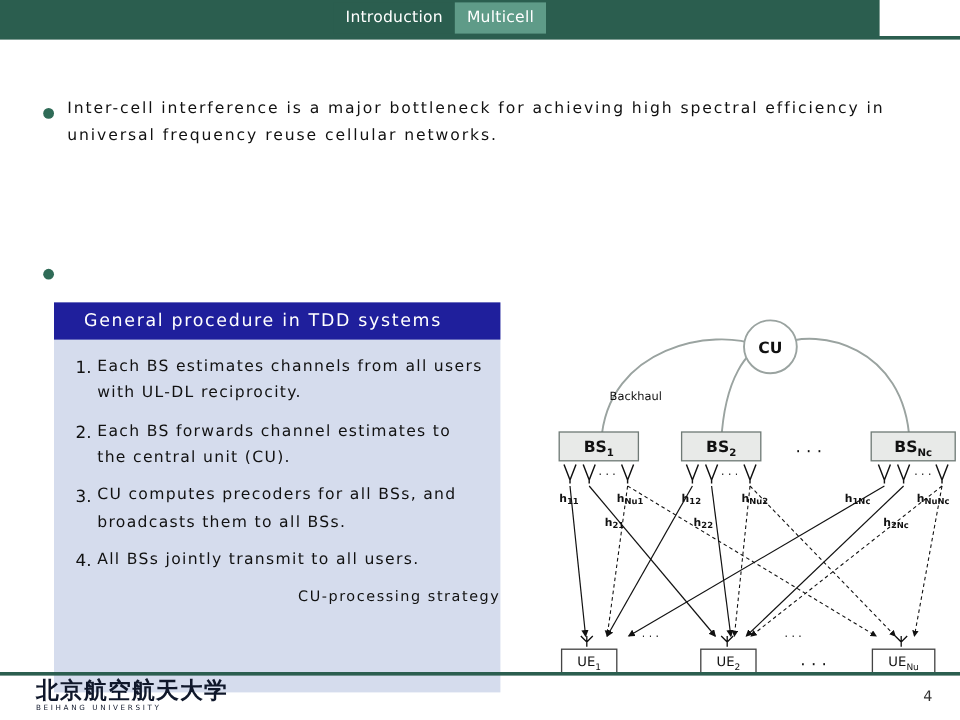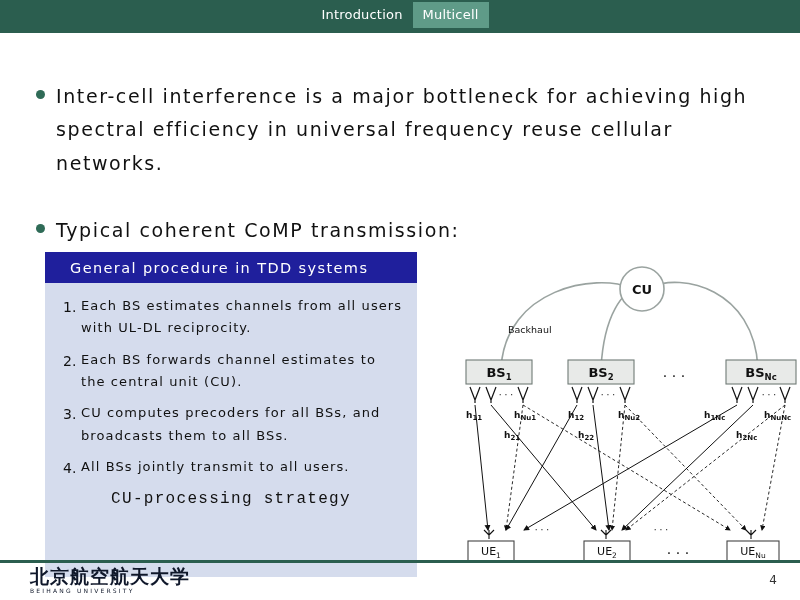--- a/index.html
+++ b/index.html
@@ -11,21 +11,21 @@
     height: 600px;
     background: #ffffff;
     font-family: "DejaVu Sans", sans-serif;
     overflow: hidden;
     position: relative;
   }
   
   .header {
     position: absolute;
     left: 0; top: 0;
-    width: 800px; height: 30px;
+    width: 733px; height: 30px;
     background: #2b5e4f;
   }
   .header-inner {
     display: flex;
     justify-content: center;
     align-items: center;
     height: 30px;
   }
   .nav-item {
     font-size: 13px;
@@ -60,21 +60,21 @@
   }
   .bullet-dot {
     width: 9px; height: 9px;
     border-radius: 50%;
     background: #2f6b57;
     margin-top: 10px;
     margin-right: 11px;
     flex: 0 0 auto;
   }
   .bullet-text {
-    font-size: 19px;
+    font-size: 13px;
     color: #111111;
     line-height: 1.75;
     letter-spacing: 1.6px;
     font-family: "DejaVu Sans", sans-serif;
   }
   #b1 { left: 36px; top: 47px; width: 735px; }
   #b2 { left: 36px; top: 113px; width: 735px; }
   #b3 { left: 36px; top: 181px; width: 500px; }
 
   
@@ -108,26 +108,25 @@
     line-height: 1.72;
     letter-spacing: 1.1px;
   }
   .step-num {
     width: 18px;
     flex: 0 0 auto;
     font-size: 14px;
     letter-spacing: 0;
   }
   .panel-footer {
-    text-align: center;
-    font-size: 16px;
+    text-align: right;
+    font-size: 12px;
     letter-spacing: 1.3px;
     color: #111111;
     margin-top: 10px;
-    font-family: Liberation Mono, monospace;
   }
 
   
   .diagram {
     position: absolute;
     left: 446px; top: 210px;
     width: 360px;
     height: 345px;
   }
   .diagram svg { display: block; }
@@ -180,21 +179,20 @@
 <div class="content">
 
   <div class="bullet" id="b1">
     <div class="bullet-dot"></div>
     <div class="bullet-text">Inter-cell interference is a major bottleneck for achieving high spectral efficiency in universal frequency reuse cellular networks.</div>
   </div>
 
 
   <div class="bullet" id="b3">
     <div class="bullet-dot"></div>
-    <div class="bullet-text">Typical coherent CoMP transmission:</div>
   </div>
 
   <div class="panel">
     <div class="panel-title">General procedure in TDD systems</div>
     <div class="steps">
       <div class="step">
         <div class="step-num">1.</div>
         <div class="step-body">Each BS estimates channels from all users with UL-DL reciprocity.</div>
       </div>
       <div class="step">

